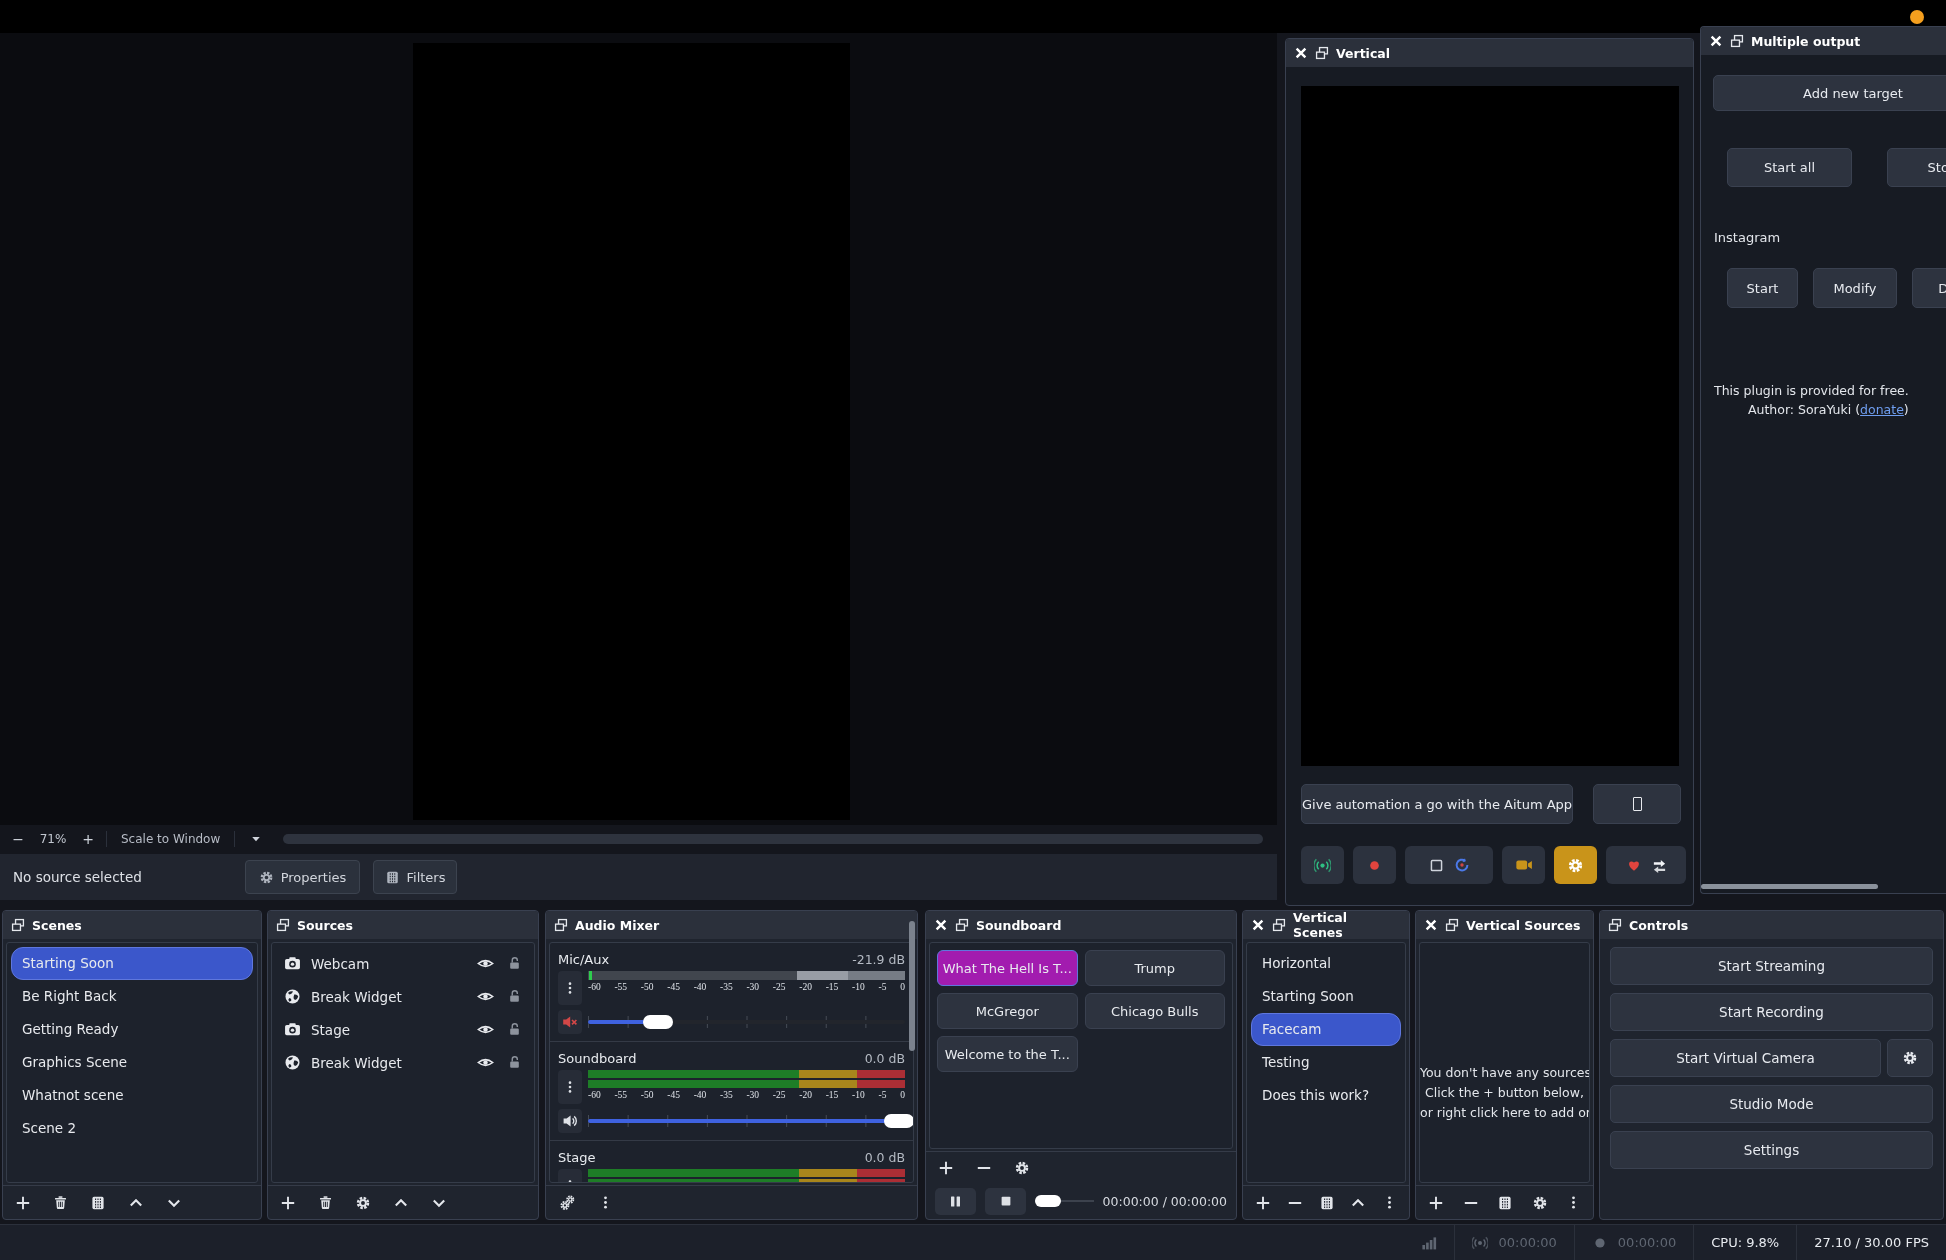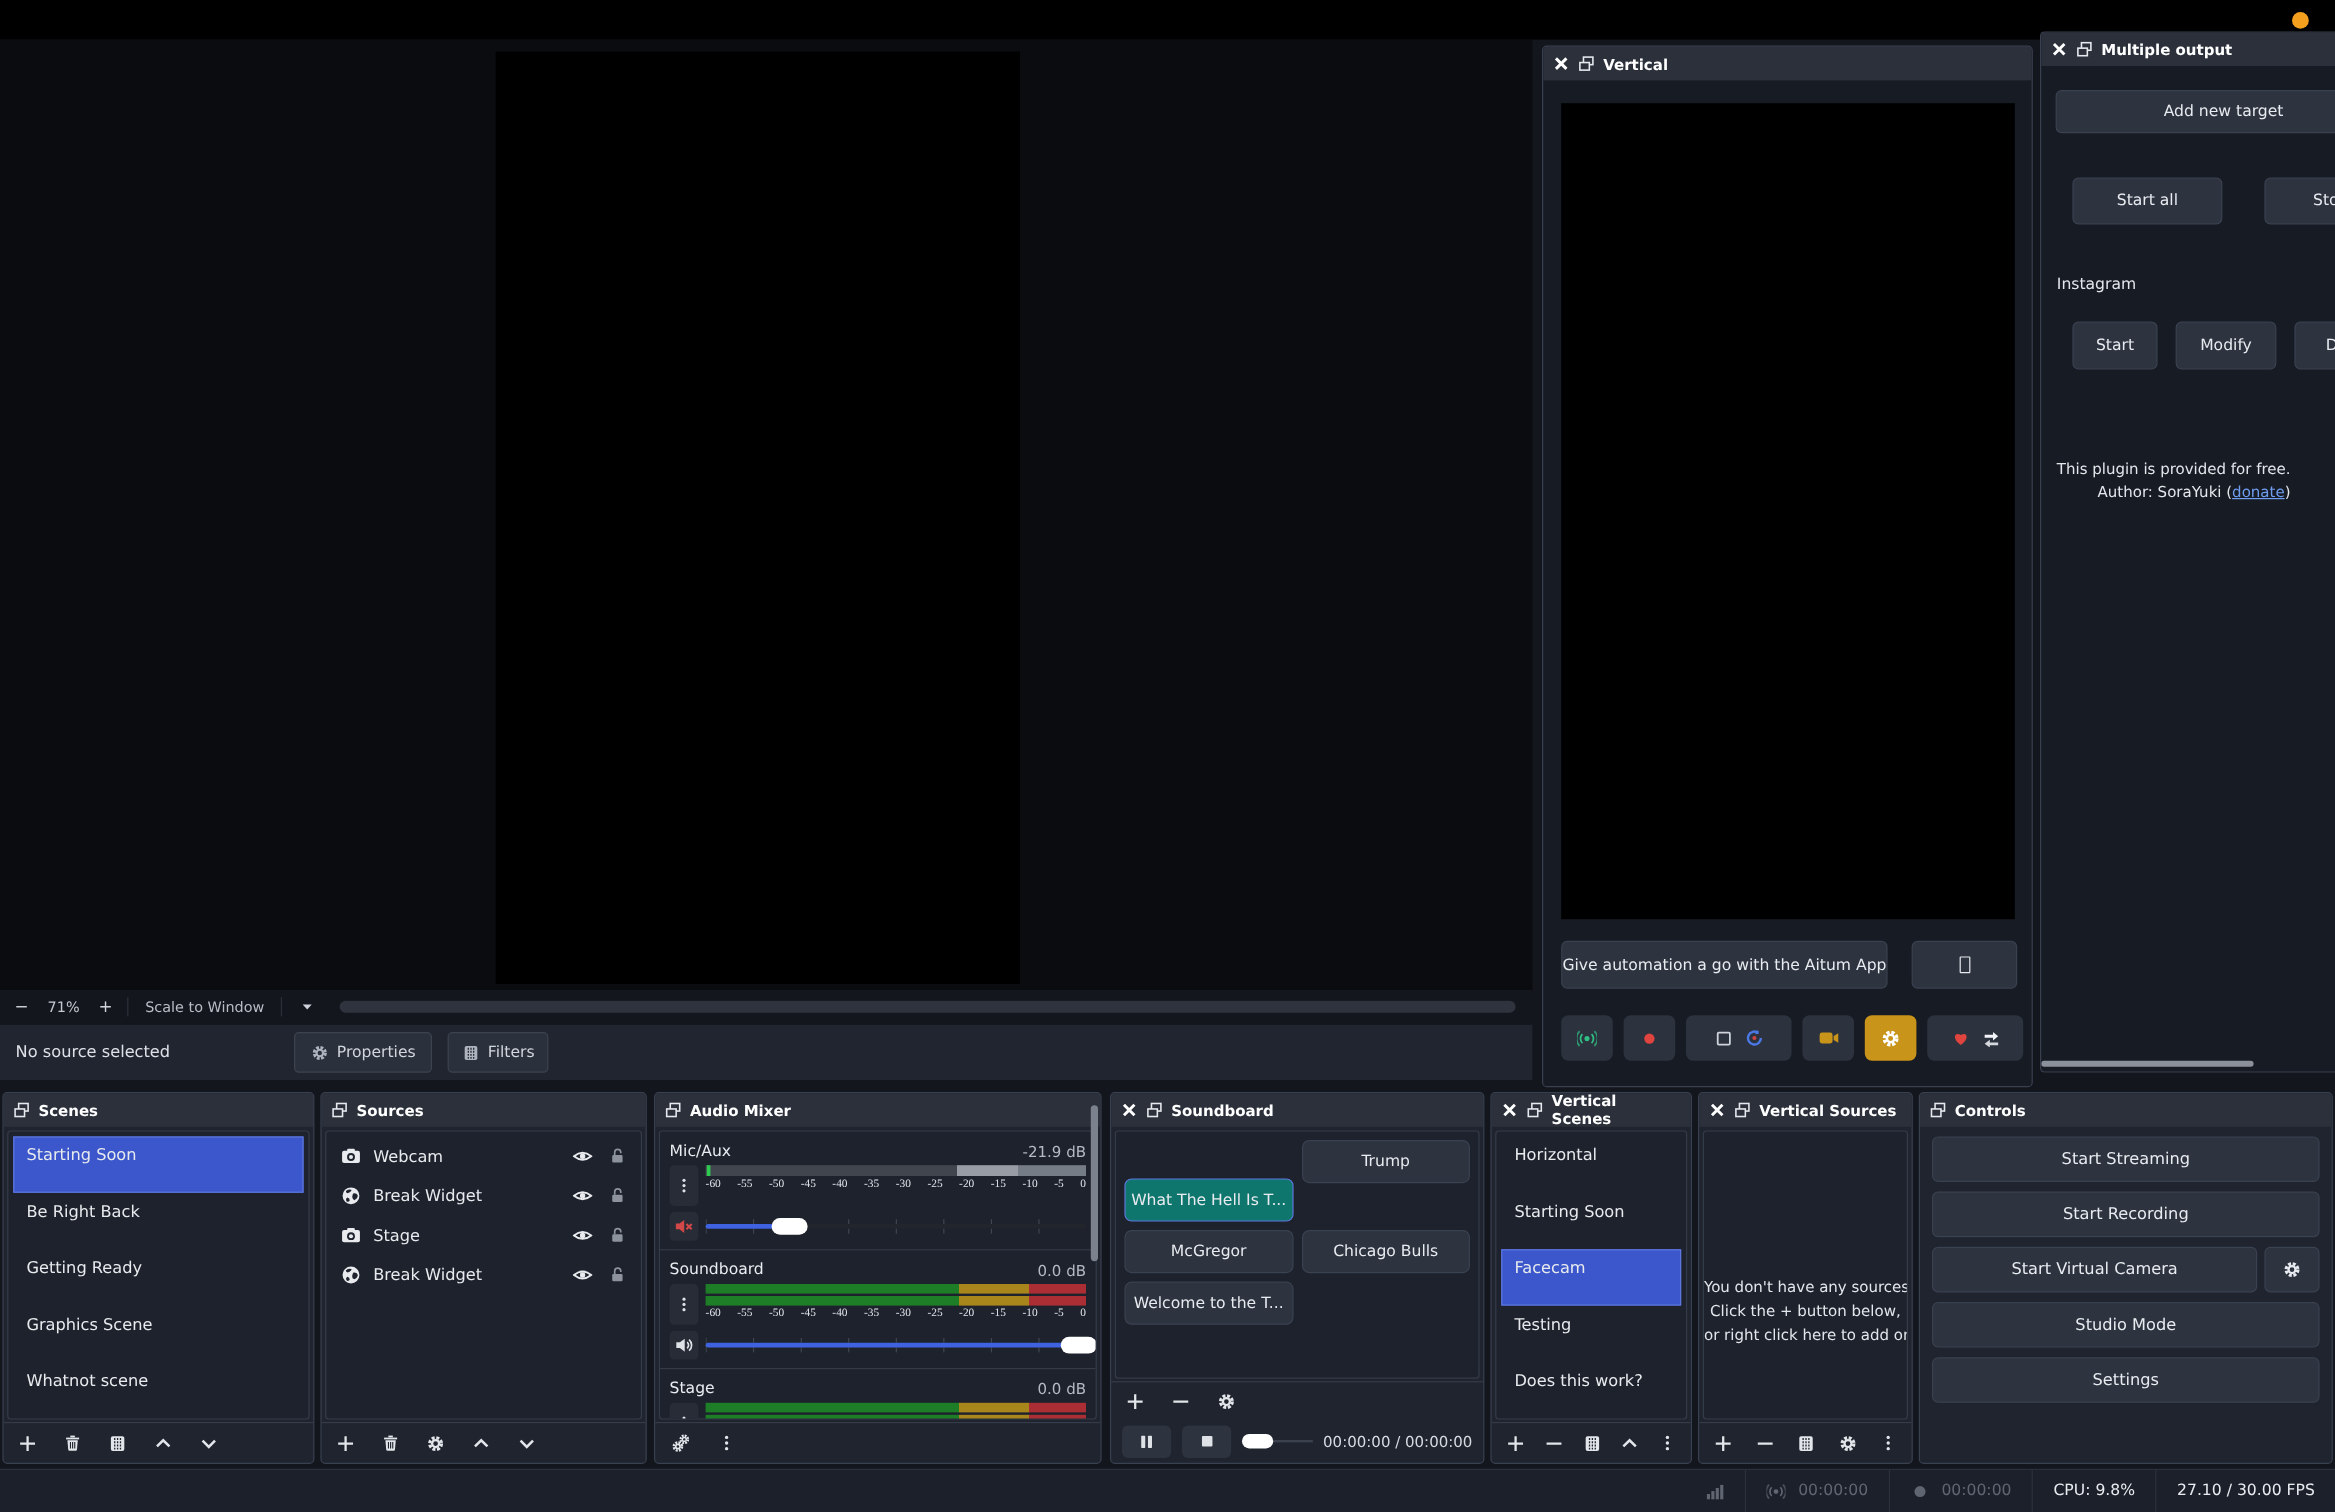--- a/index.html
+++ b/index.html
@@ -35,21 +35,21 @@
   .btn-properties { left:245px; width:115px; }
   .btn-filters { left:373px; width:84px; }
   
   .panel { position:absolute; background:#1f242e; border:1px solid #394050; border-radius:4px; overflow:hidden; }
   .panel-title { height:28px; background:#2b303b; display:flex; align-items:center; gap:7px; padding:0 8px;
                  font-size:12.5px; font-weight:700; color:#fff; }
   .list-wrap { position:absolute; left:3px; right:3px; top:31px; bottom:36px; background:#1d222c;
                border:1px solid #353c49; border-radius:3px; padding:4px; overflow:hidden; }
   .panel-toolbar { position:absolute; left:0; right:0; bottom:0; height:34px; border-top:1px solid #353b48;
                    display:flex; align-items:center; padding:0 12px; gap:22px; color:#e2e5ea; }
-  .list-item { height:47px; line-height:31px; padding:0 10px; font-size:13.5px; color:#e8eaee; border-radius:0;
+  .list-item { height:33px; line-height:31px; padding:0 10px; font-size:13.5px; color:#e8eaee; border-radius:12px;
                border:1px solid transparent; white-space:nowrap; overflow:hidden; }
   .list-item.selected { background:#3b57cb; border-color:#5f77dd; }
   
   .docks { position:absolute; left:0; top:910px; width:1946px; height:312px; }
   .dock-scenes   { left:2px;    top:0; width:260px; height:310px; }
   .dock-sources  { left:267px;  top:0; width:272px; height:310px; }
   .dock-audio    { left:545px;  top:0; width:373px; height:310px; }
   .dock-sound    { left:925px;  top:0; width:312px; height:310px; }
   .dock-vscenes  { left:1242px; top:0; width:168px; height:310px; }
   .dock-vsources { left:1415px; top:0; width:179px; height:310px; }
@@ -82,21 +82,21 @@
   .slider .handle { position:absolute; top:1px; width:30px; height:14px; background:#fff; border-radius:7px; }
   .mix-sep { height:1px; background:#343a46; margin:7px -8px 6px -8px; }
   .mix-scrollbar { position:absolute; right:2px; top:10px; width:6px; height:130px; background:#7b828d; border-radius:3px; }
   
   .pads-wrap { position:absolute; left:3px; right:3px; top:31px; bottom:70px; background:#1d222c;
                border:1px solid #353c49; border-radius:3px; padding:7px; overflow:hidden;
                display:grid; grid-template-columns:1fr 1fr; gap:7px; align-content:start; }
   .pad { height:36px; background:#2d333f; border:1px solid #3a4150; border-radius:6px;
          display:flex; align-items:center; justify-content:center; font-size:13px; color:#e8ebef;
          white-space:nowrap; overflow:hidden; padding:0 8px; }
-  .pad.selected { background:#0f766e; border-color:#5f77dd;margin-top:32px; }
+  .pad.selected { background:#a21caf; border-color:#5f77dd; }
   .sb-toolbar { position:absolute; left:0; right:0; bottom:36px; height:32px; border-top:1px solid #353b48;
                 display:flex; align-items:center; padding:0 12px; gap:22px; color:#e2e5ea; }
   .sb-media { position:absolute; left:0; right:0; bottom:2px; height:32px; display:flex; align-items:center; gap:9px; padding:0 9px; }
   .media-btn { width:44px; height:27px; background:#2d333f; border-radius:5px; display:flex; align-items:center; justify-content:center; }
   .mini-slider { position:relative; width:62px; height:14px; }
   .mini-slider .track { position:absolute; left:0; right:0; top:6px; height:2px; background:#3c424d; }
   .mini-slider .handle { position:absolute; left:0; top:1px; width:26px; height:12px; background:#fff; border-radius:6px; }
   .sb-time { font-size:12.5px; color:#d6dae0; white-space:nowrap; }
   
   .empty-text { position:absolute; left:0; right:0; top:120px; text-align:center; font-size:12.5px; line-height:1.6; color:#e3e6eb; white-space:nowrap; }

